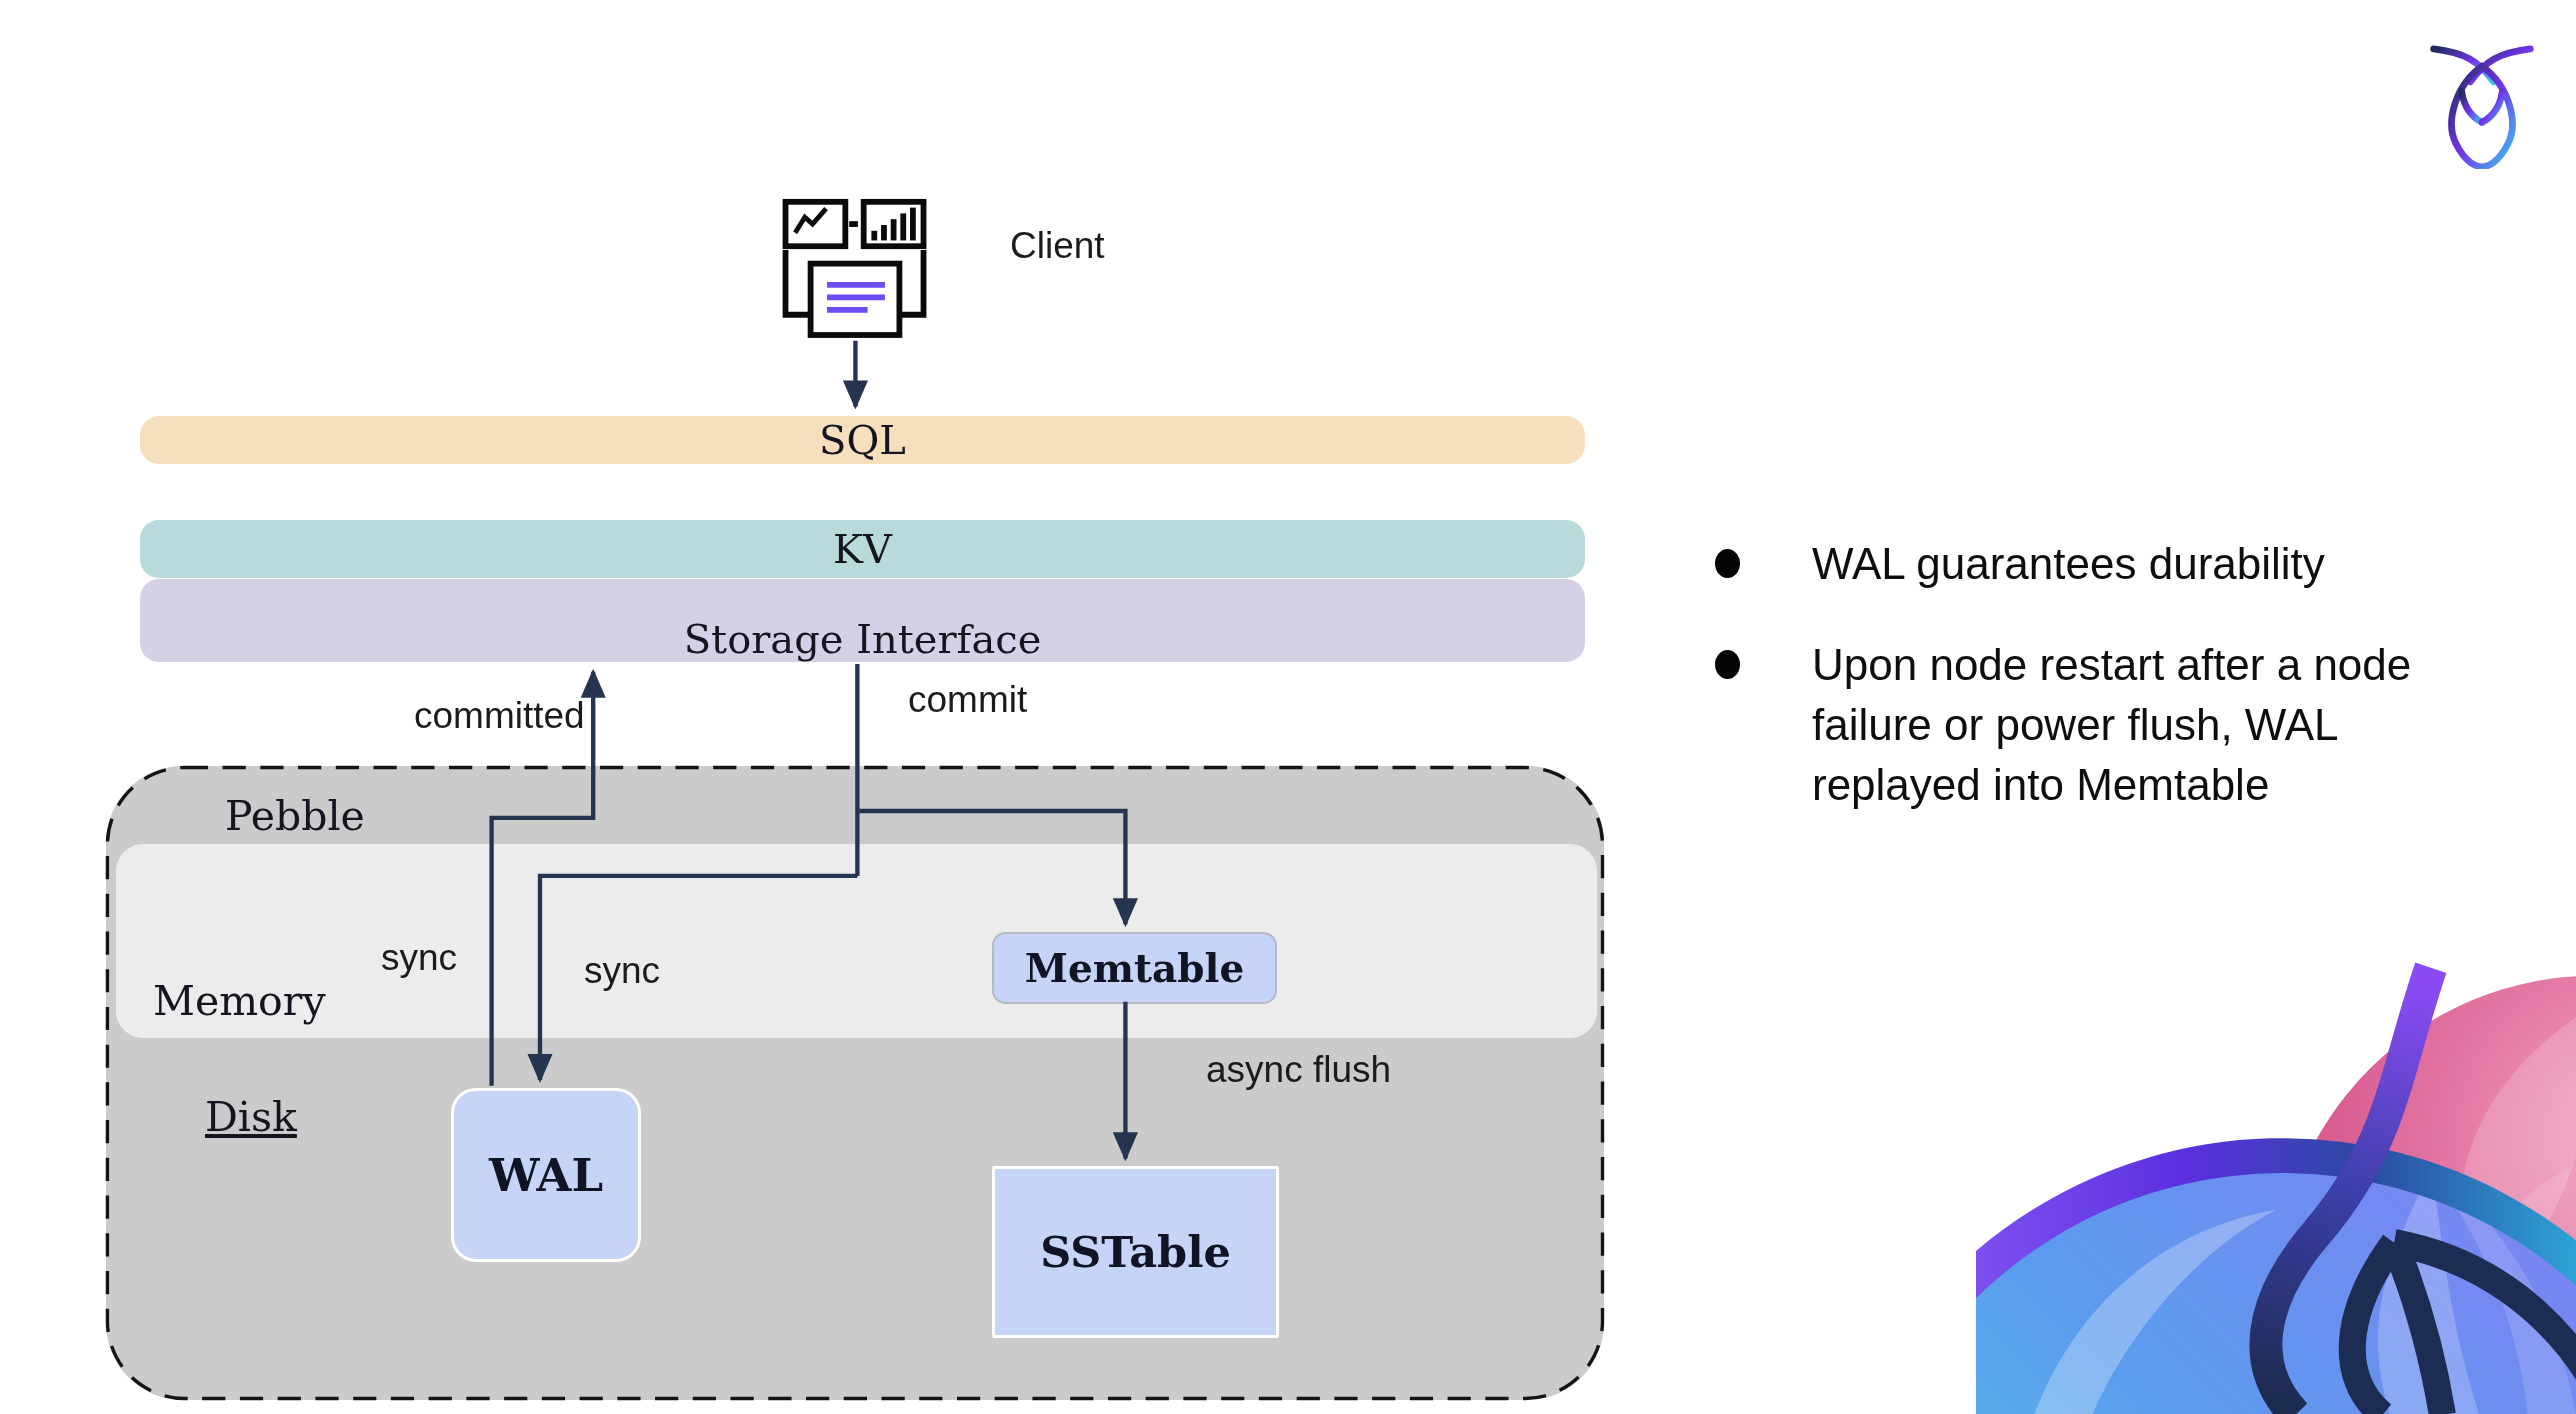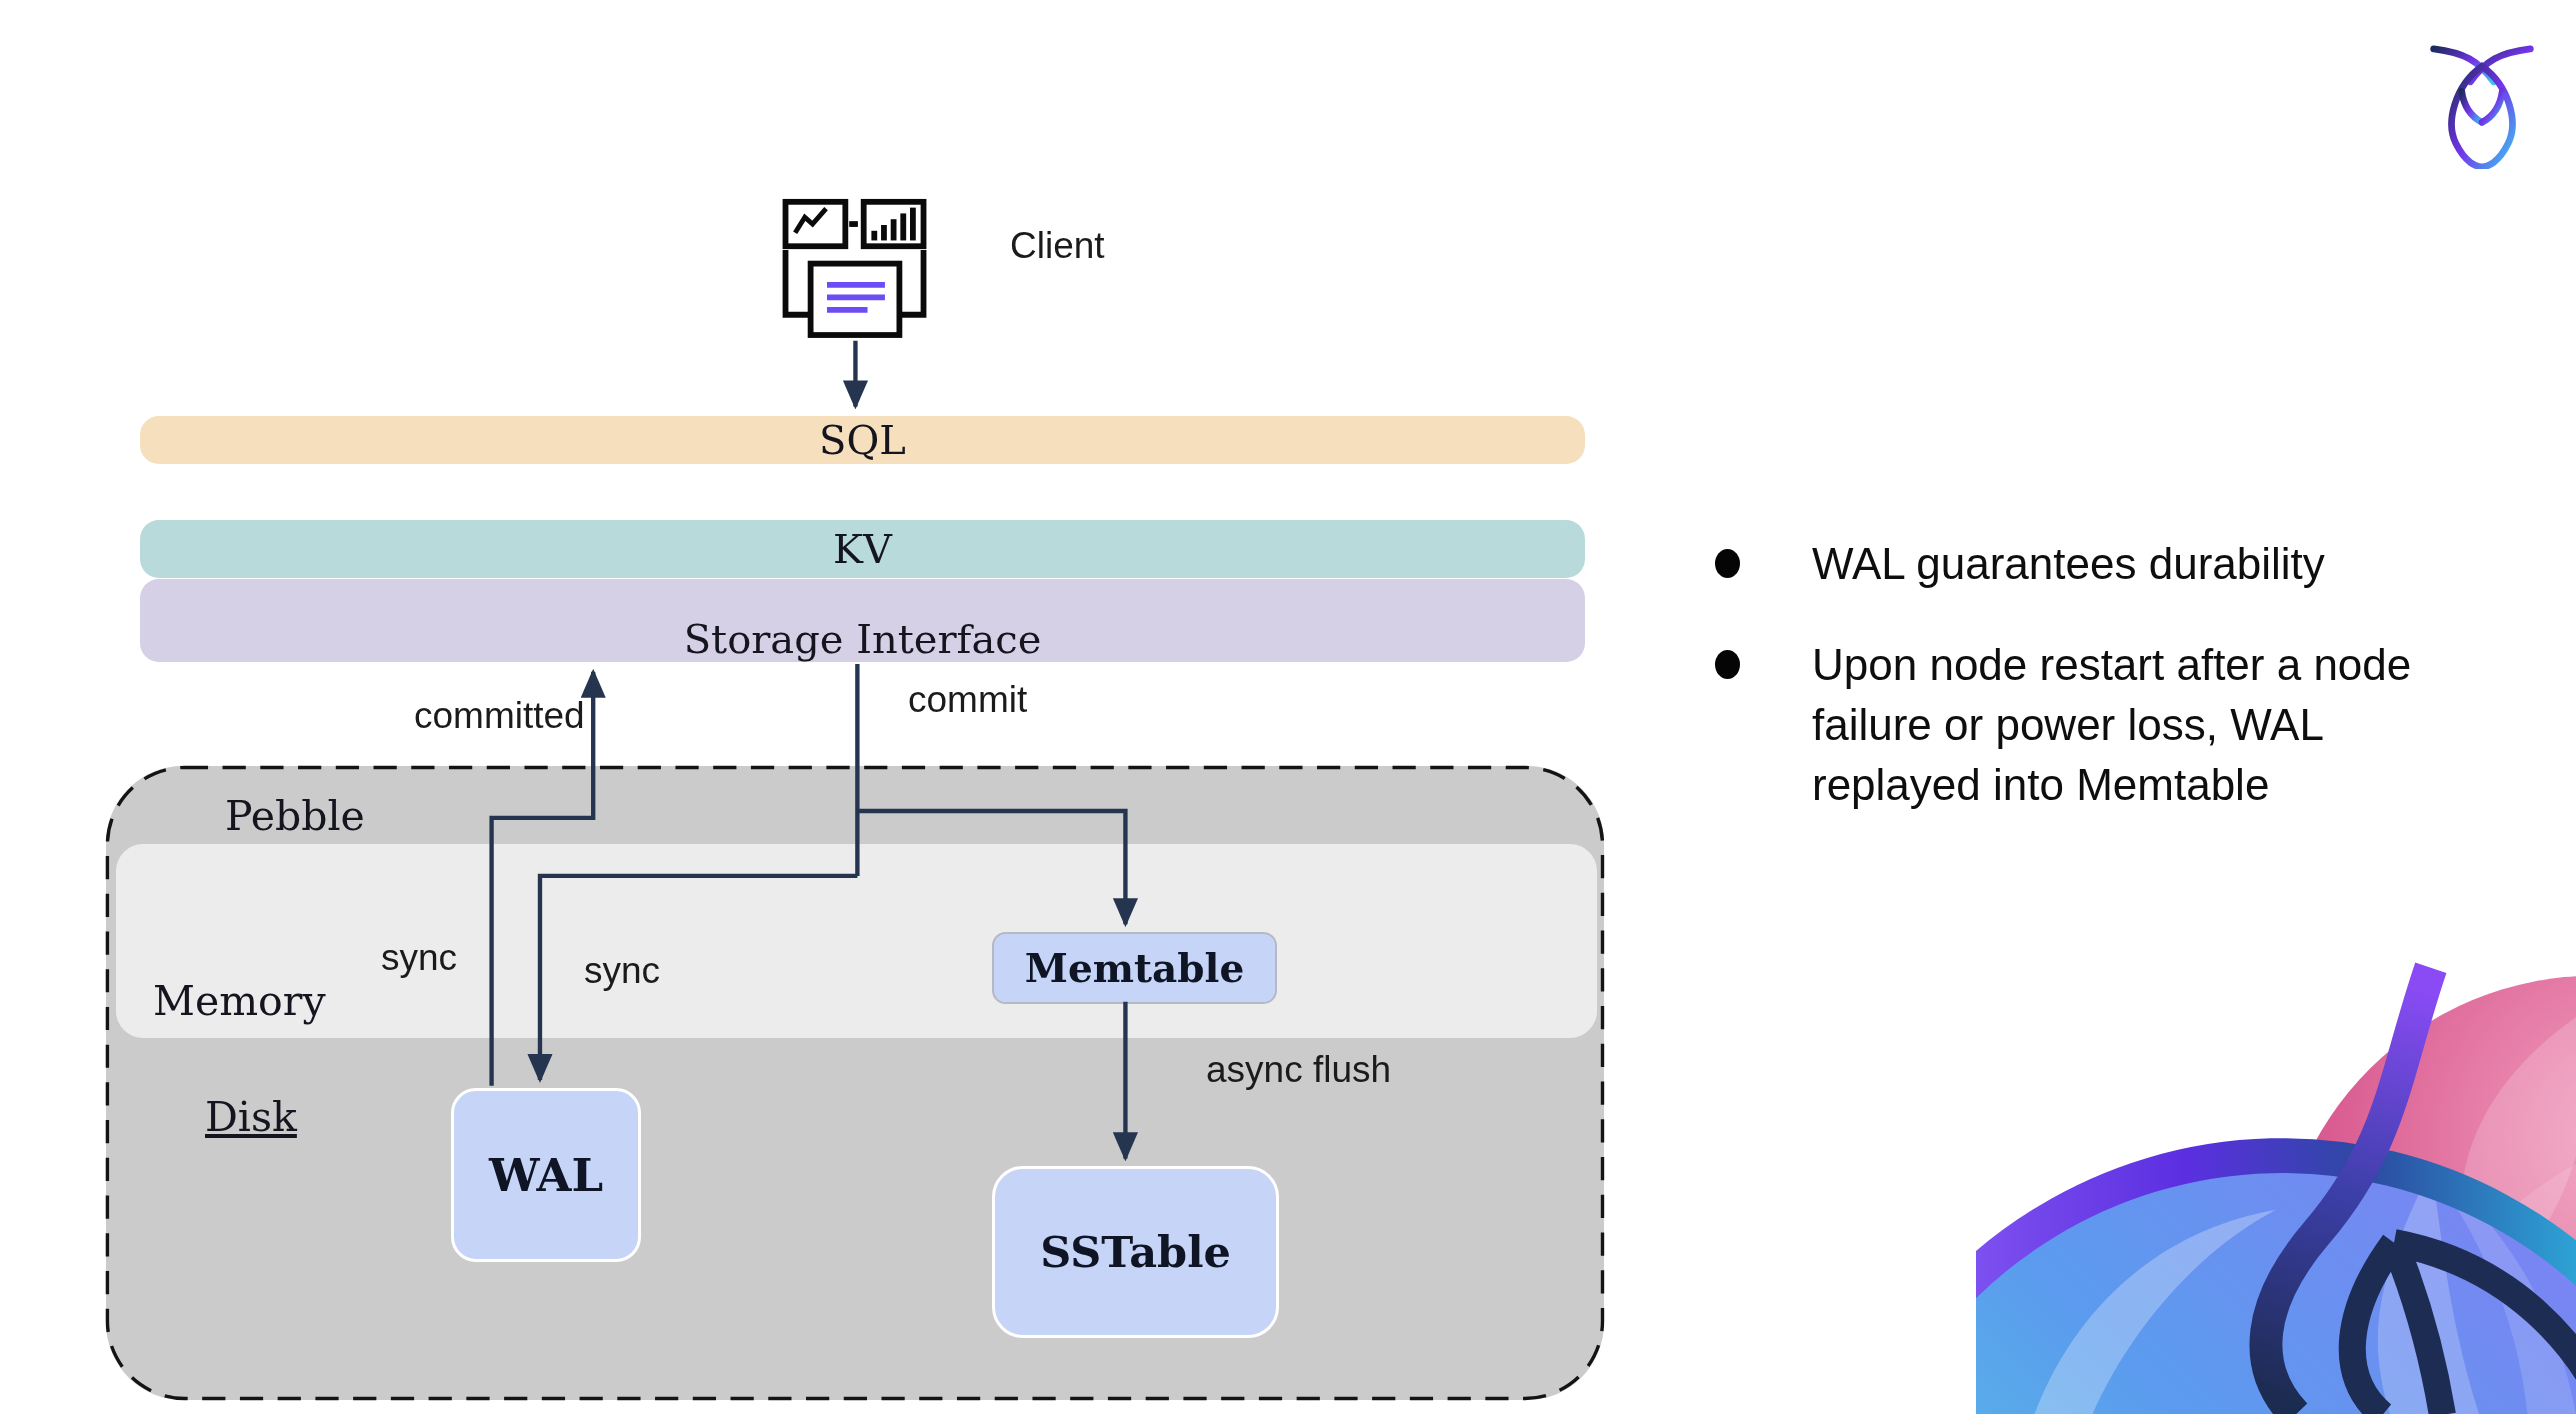--- a/index.html
+++ b/index.html
@@ -28,21 +28,21 @@
   
   .pebble{left:106px;top:766px;width:1498px;height:634px;background:#cbcbcb;border-radius:77px;}
   .memory-band{left:116px;top:844px;width:1481px;height:194px;background:#ececec;border-radius:27px;}
   
   .node{
     display:flex;align-items:center;justify-content:center;background:#c6d4f8;
     font-family:"DejaVu Serif",serif;font-weight:bold;color:#0f1524;
   }
   .node-wal{left:451px;top:1088px;width:184px;height:168px;border:3.9px solid #ffffff;border-radius:25px;font-size:45px;}
   .node-memtable{left:992px;top:932px;width:281px;height:68px;border:2.9px solid #b5b9c6;border-radius:13.5px;font-size:39px;}
-  .node-sstable{left:992px;top:1166px;width:281px;height:166px;border:3.9px solid #ffffff;border-radius:31px;font-size:43px;}
+  .node-sstable{left:992px;top:1166px;width:281px;height:166px;border:3.9px solid #ffffff;border-radius:3px;font-size:43px;}
   
   .bullets{left:1715px;top:534px;width:774px;}
   .bullet-item{display:flex;margin-bottom:41px;}
   .bullet-dot{flex:0 0 auto;width:25px;height:29px;border-radius:50%;background:#050505;margin-top:14.5px;}
   .bullet-text{margin-left:72px;font-size:44px;line-height:60px;color:#0e0e0e;max-width:610px;}
   
   .overlay{left:0;top:0;pointer-events:none;}
 </style>
 </head>
 <body>
@@ -143,21 +143,21 @@
     </g>
   </svg>
 
   <div class="abs bullets">
     <div class="bullet-item">
       <div class="bullet-dot"></div>
       <div class="bullet-text">WAL guarantees durability</div>
     </div>
     <div class="bullet-item">
       <div class="bullet-dot"></div>
-      <div class="bullet-text">Upon node restart after a node failure or power loss, WAL replayed into Memtable</div>
+      <div class="bullet-text">Upon node restart after a node failure or power flush, WAL replayed into Memtable</div>
     </div>
   </div>
 
   <svg class="abs" style="left:1976px;top:960px;" width="600" height="455" viewBox="0 0 620 470">
     <defs>
       <radialGradient id="pinkG" cx="0.55" cy="0.25" r="0.9">
         <stop offset="0" stop-color="#f2a0be"></stop>
         <stop offset="0.55" stop-color="#d8588f"></stop>
         <stop offset="1" stop-color="#bc3a7c"></stop>
       </radialGradient>

